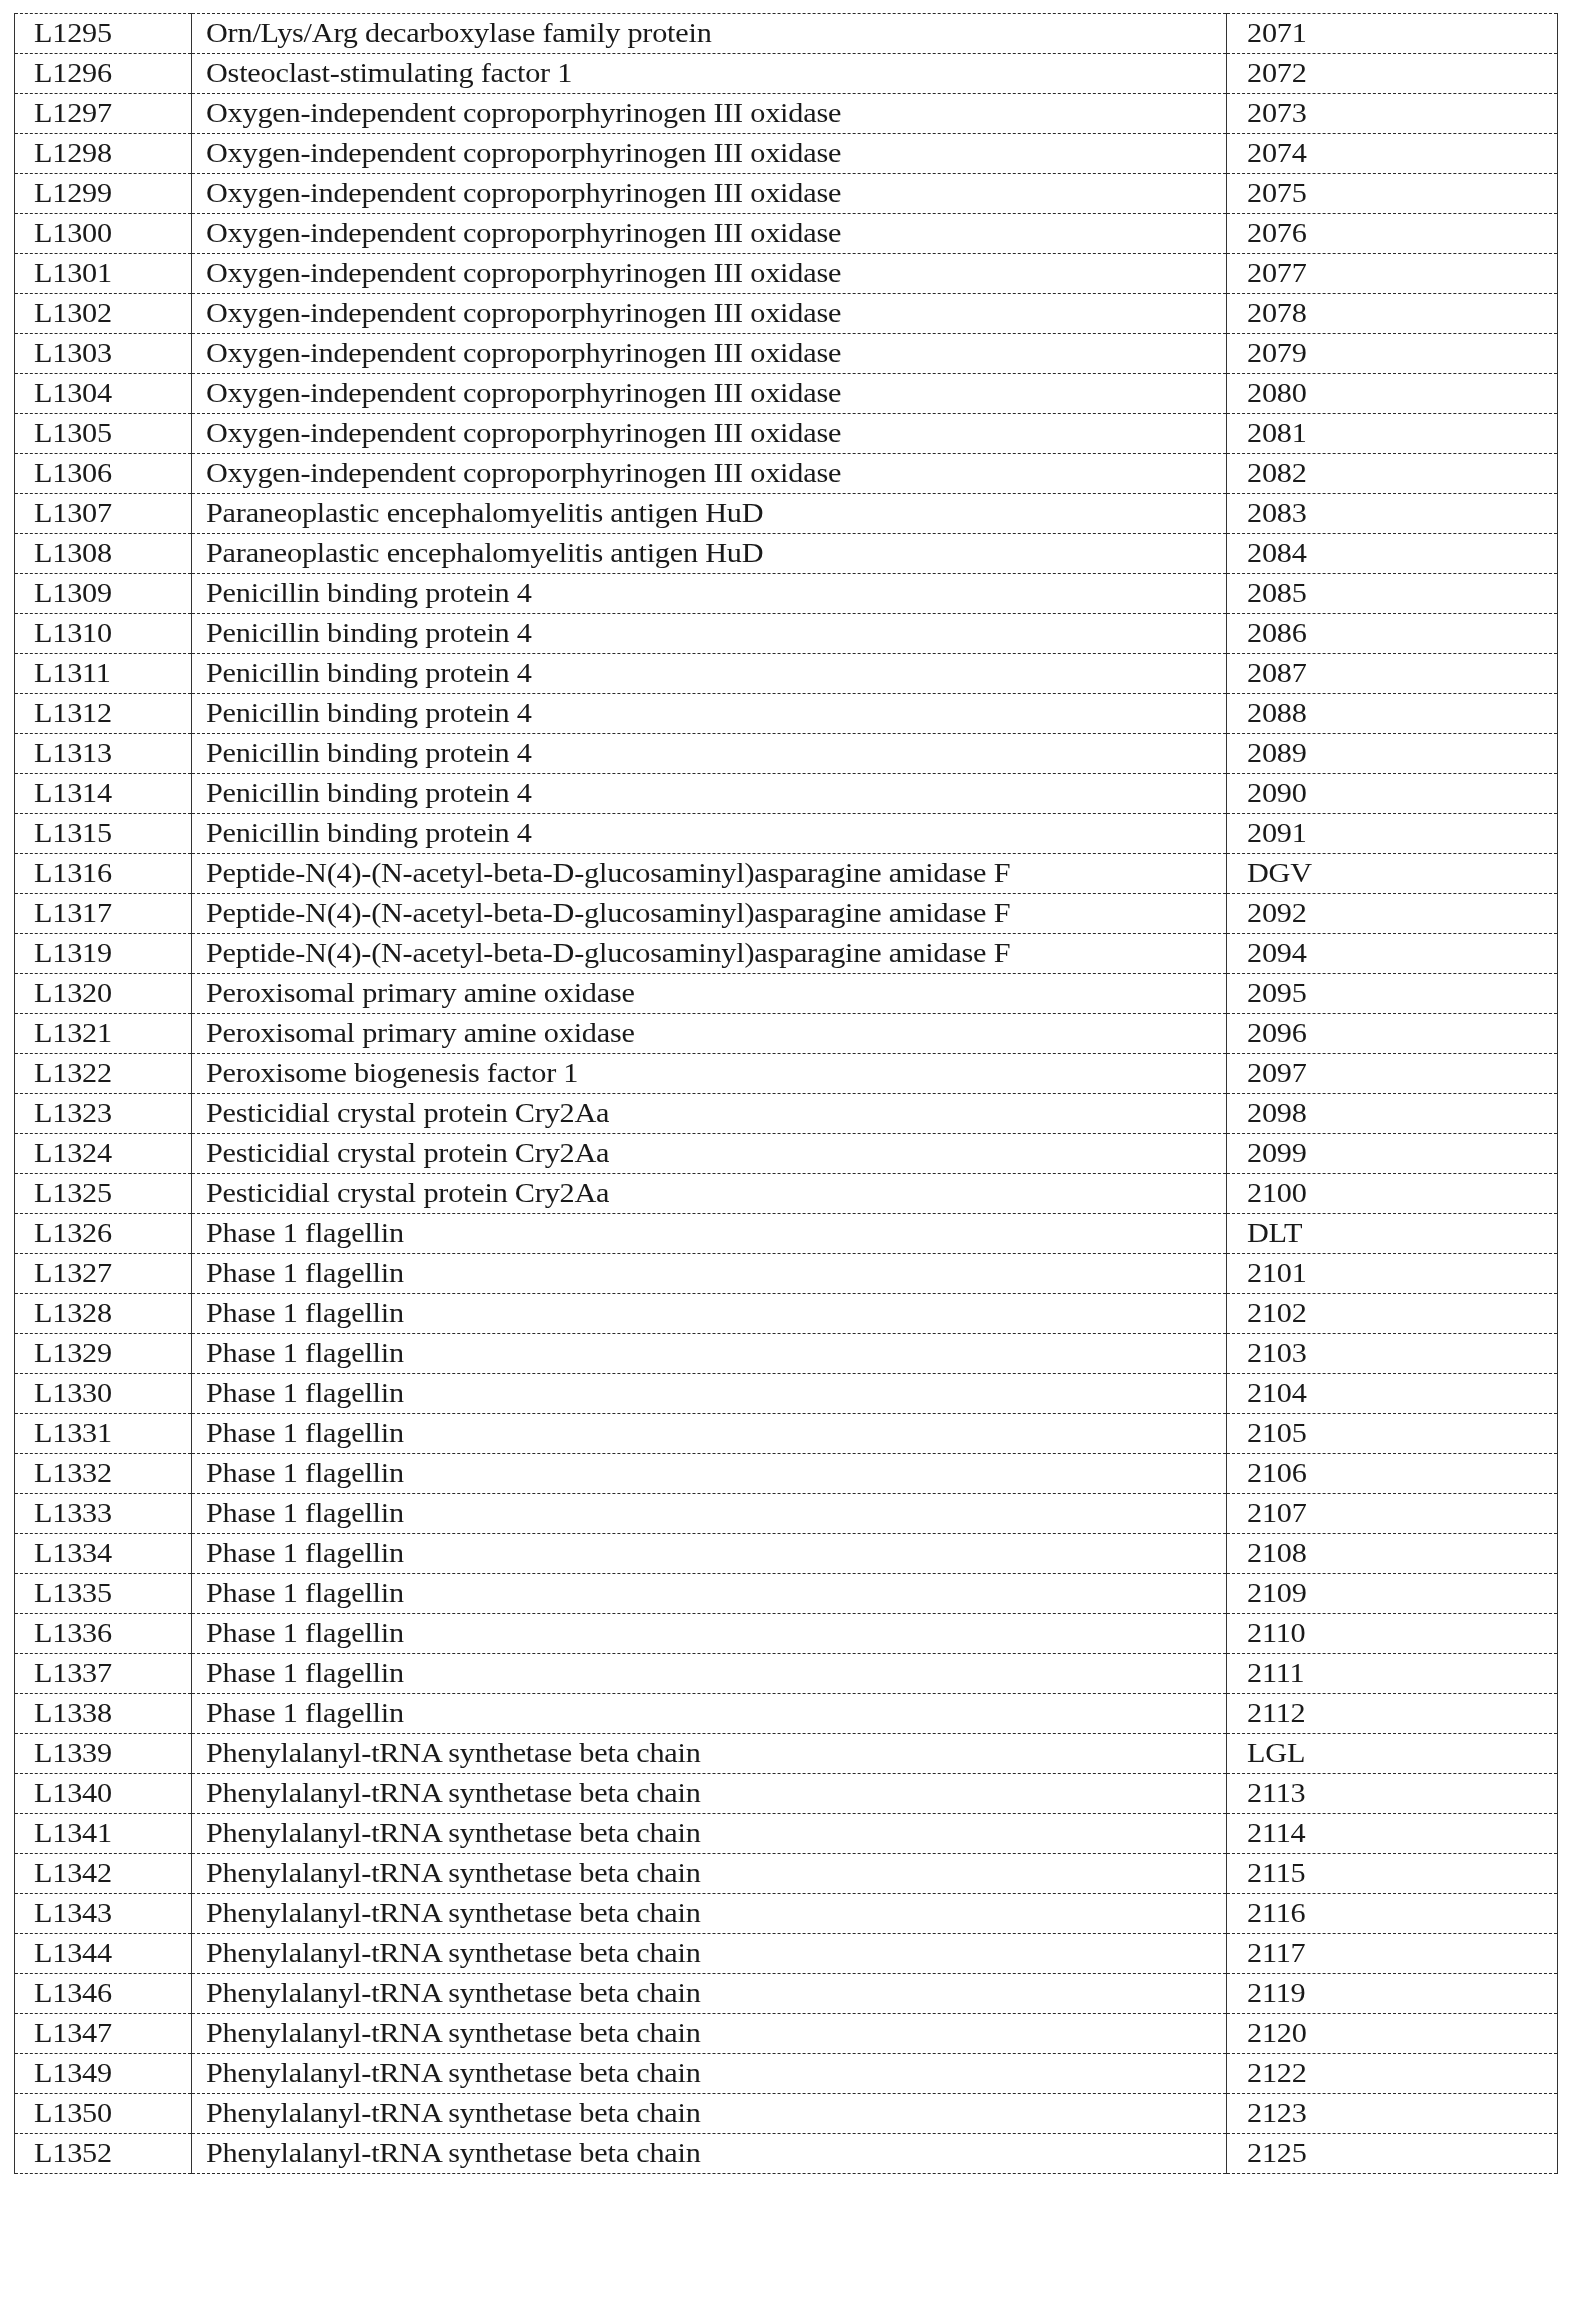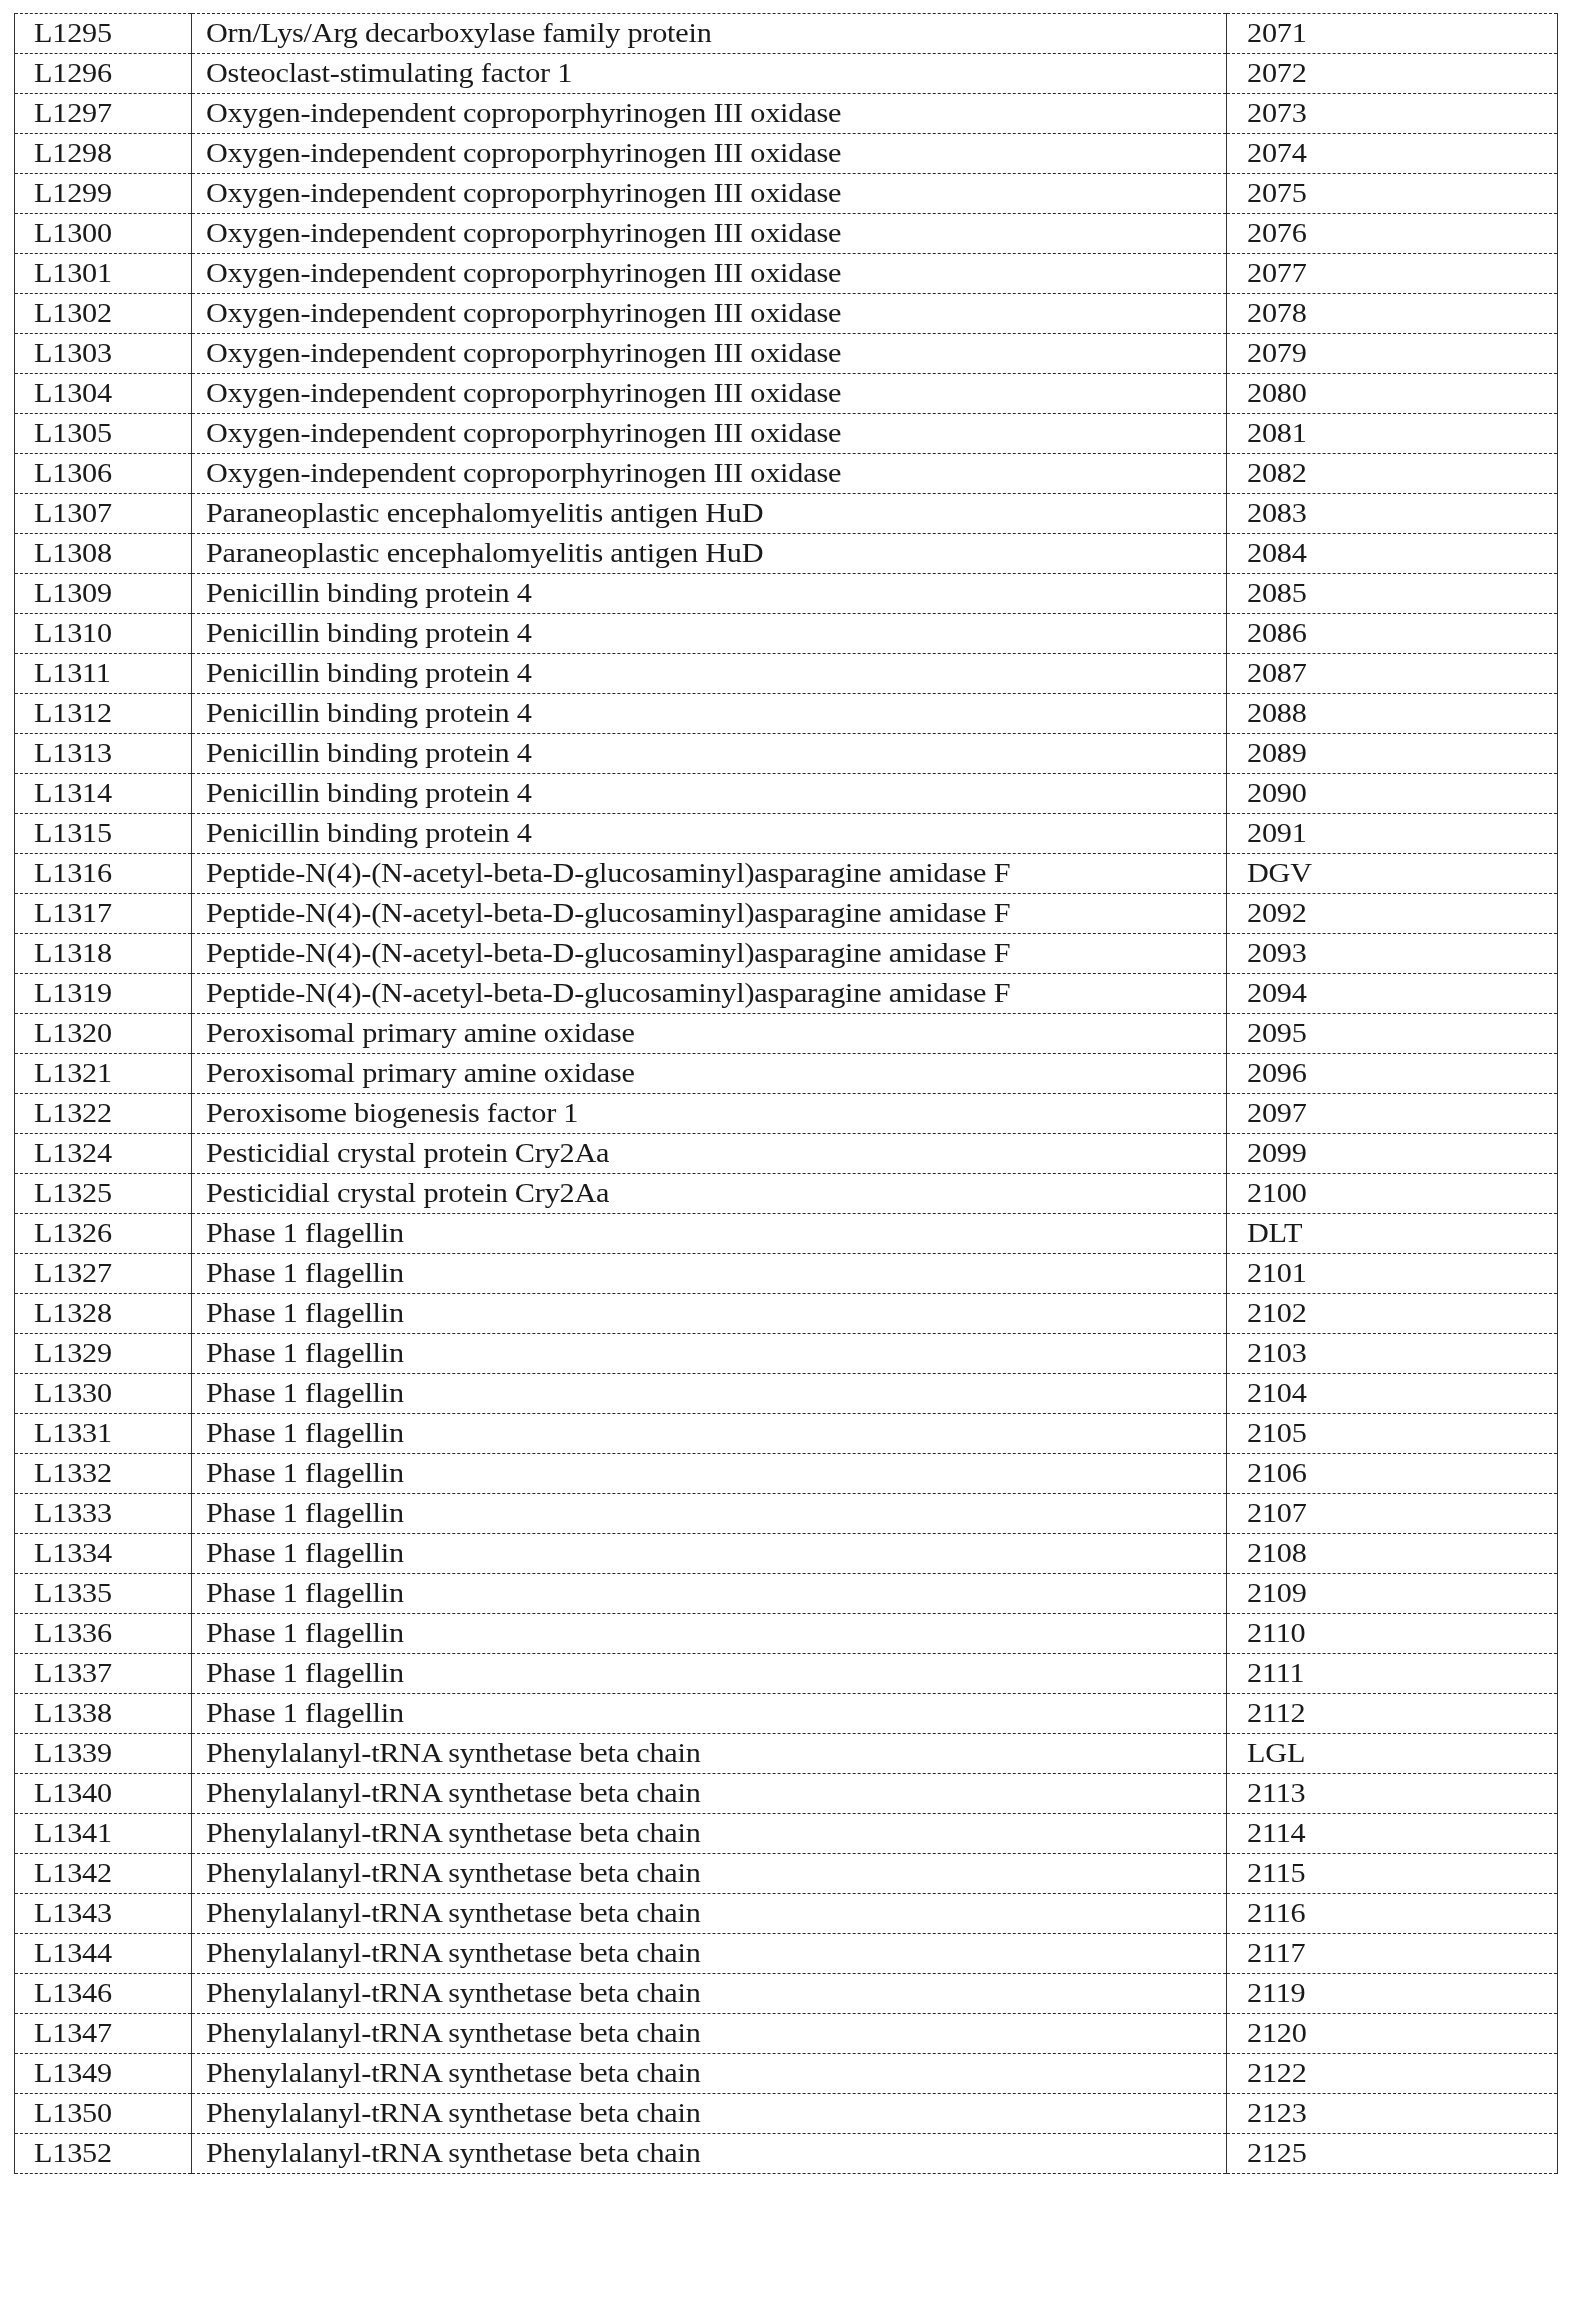--- a/index.html
+++ b/index.html
@@ -169,43 +169,43 @@
         <td class="id"><span>L1316</span></td>
         <td class="name"><span>Peptide-N(4)-(N-acetyl-beta-D-glucosaminyl)asparagine amidase F</span></td>
         <td class="seq"><span>DGV</span></td>
       </tr>
       <tr>
         <td class="id"><span>L1317</span></td>
         <td class="name"><span>Peptide-N(4)-(N-acetyl-beta-D-glucosaminyl)asparagine amidase F</span></td>
         <td class="seq"><span>2092</span></td>
       </tr>
       <tr>
-        <td class="id"><span>L1318</span></td>
-        <td class="name"><span>Peptide-N(4)-(N-acetyl-beta-D-glucosaminyl)asparagine amidase F</span></td>
-        <td class="seq"><span>2093</span></td>
-      </tr>
-      <tr>
         <td class="id"><span>L1319</span></td>
         <td class="name"><span>Peptide-N(4)-(N-acetyl-beta-D-glucosaminyl)asparagine amidase F</span></td>
         <td class="seq"><span>2094</span></td>
       </tr>
       <tr>
         <td class="id"><span>L1320</span></td>
         <td class="name"><span>Peroxisomal primary amine oxidase</span></td>
         <td class="seq"><span>2095</span></td>
       </tr>
       <tr>
         <td class="id"><span>L1321</span></td>
         <td class="name"><span>Peroxisomal primary amine oxidase</span></td>
         <td class="seq"><span>2096</span></td>
       </tr>
       <tr>
         <td class="id"><span>L1322</span></td>
         <td class="name"><span>Peroxisome biogenesis factor 1</span></td>
         <td class="seq"><span>2097</span></td>
+      </tr>
+      <tr>
+        <td class="id"><span>L1323</span></td>
+        <td class="name"><span>Pesticidial crystal protein Cry2Aa</span></td>
+        <td class="seq"><span>2098</span></td>
       </tr>
       <tr>
         <td class="id"><span>L1324</span></td>
         <td class="name"><span>Pesticidial crystal protein Cry2Aa</span></td>
         <td class="seq"><span>2099</span></td>
       </tr>
       <tr>
         <td class="id"><span>L1325</span></td>
         <td class="name"><span>Pesticidial crystal protein Cry2Aa</span></td>
         <td class="seq"><span>2100</span></td>

